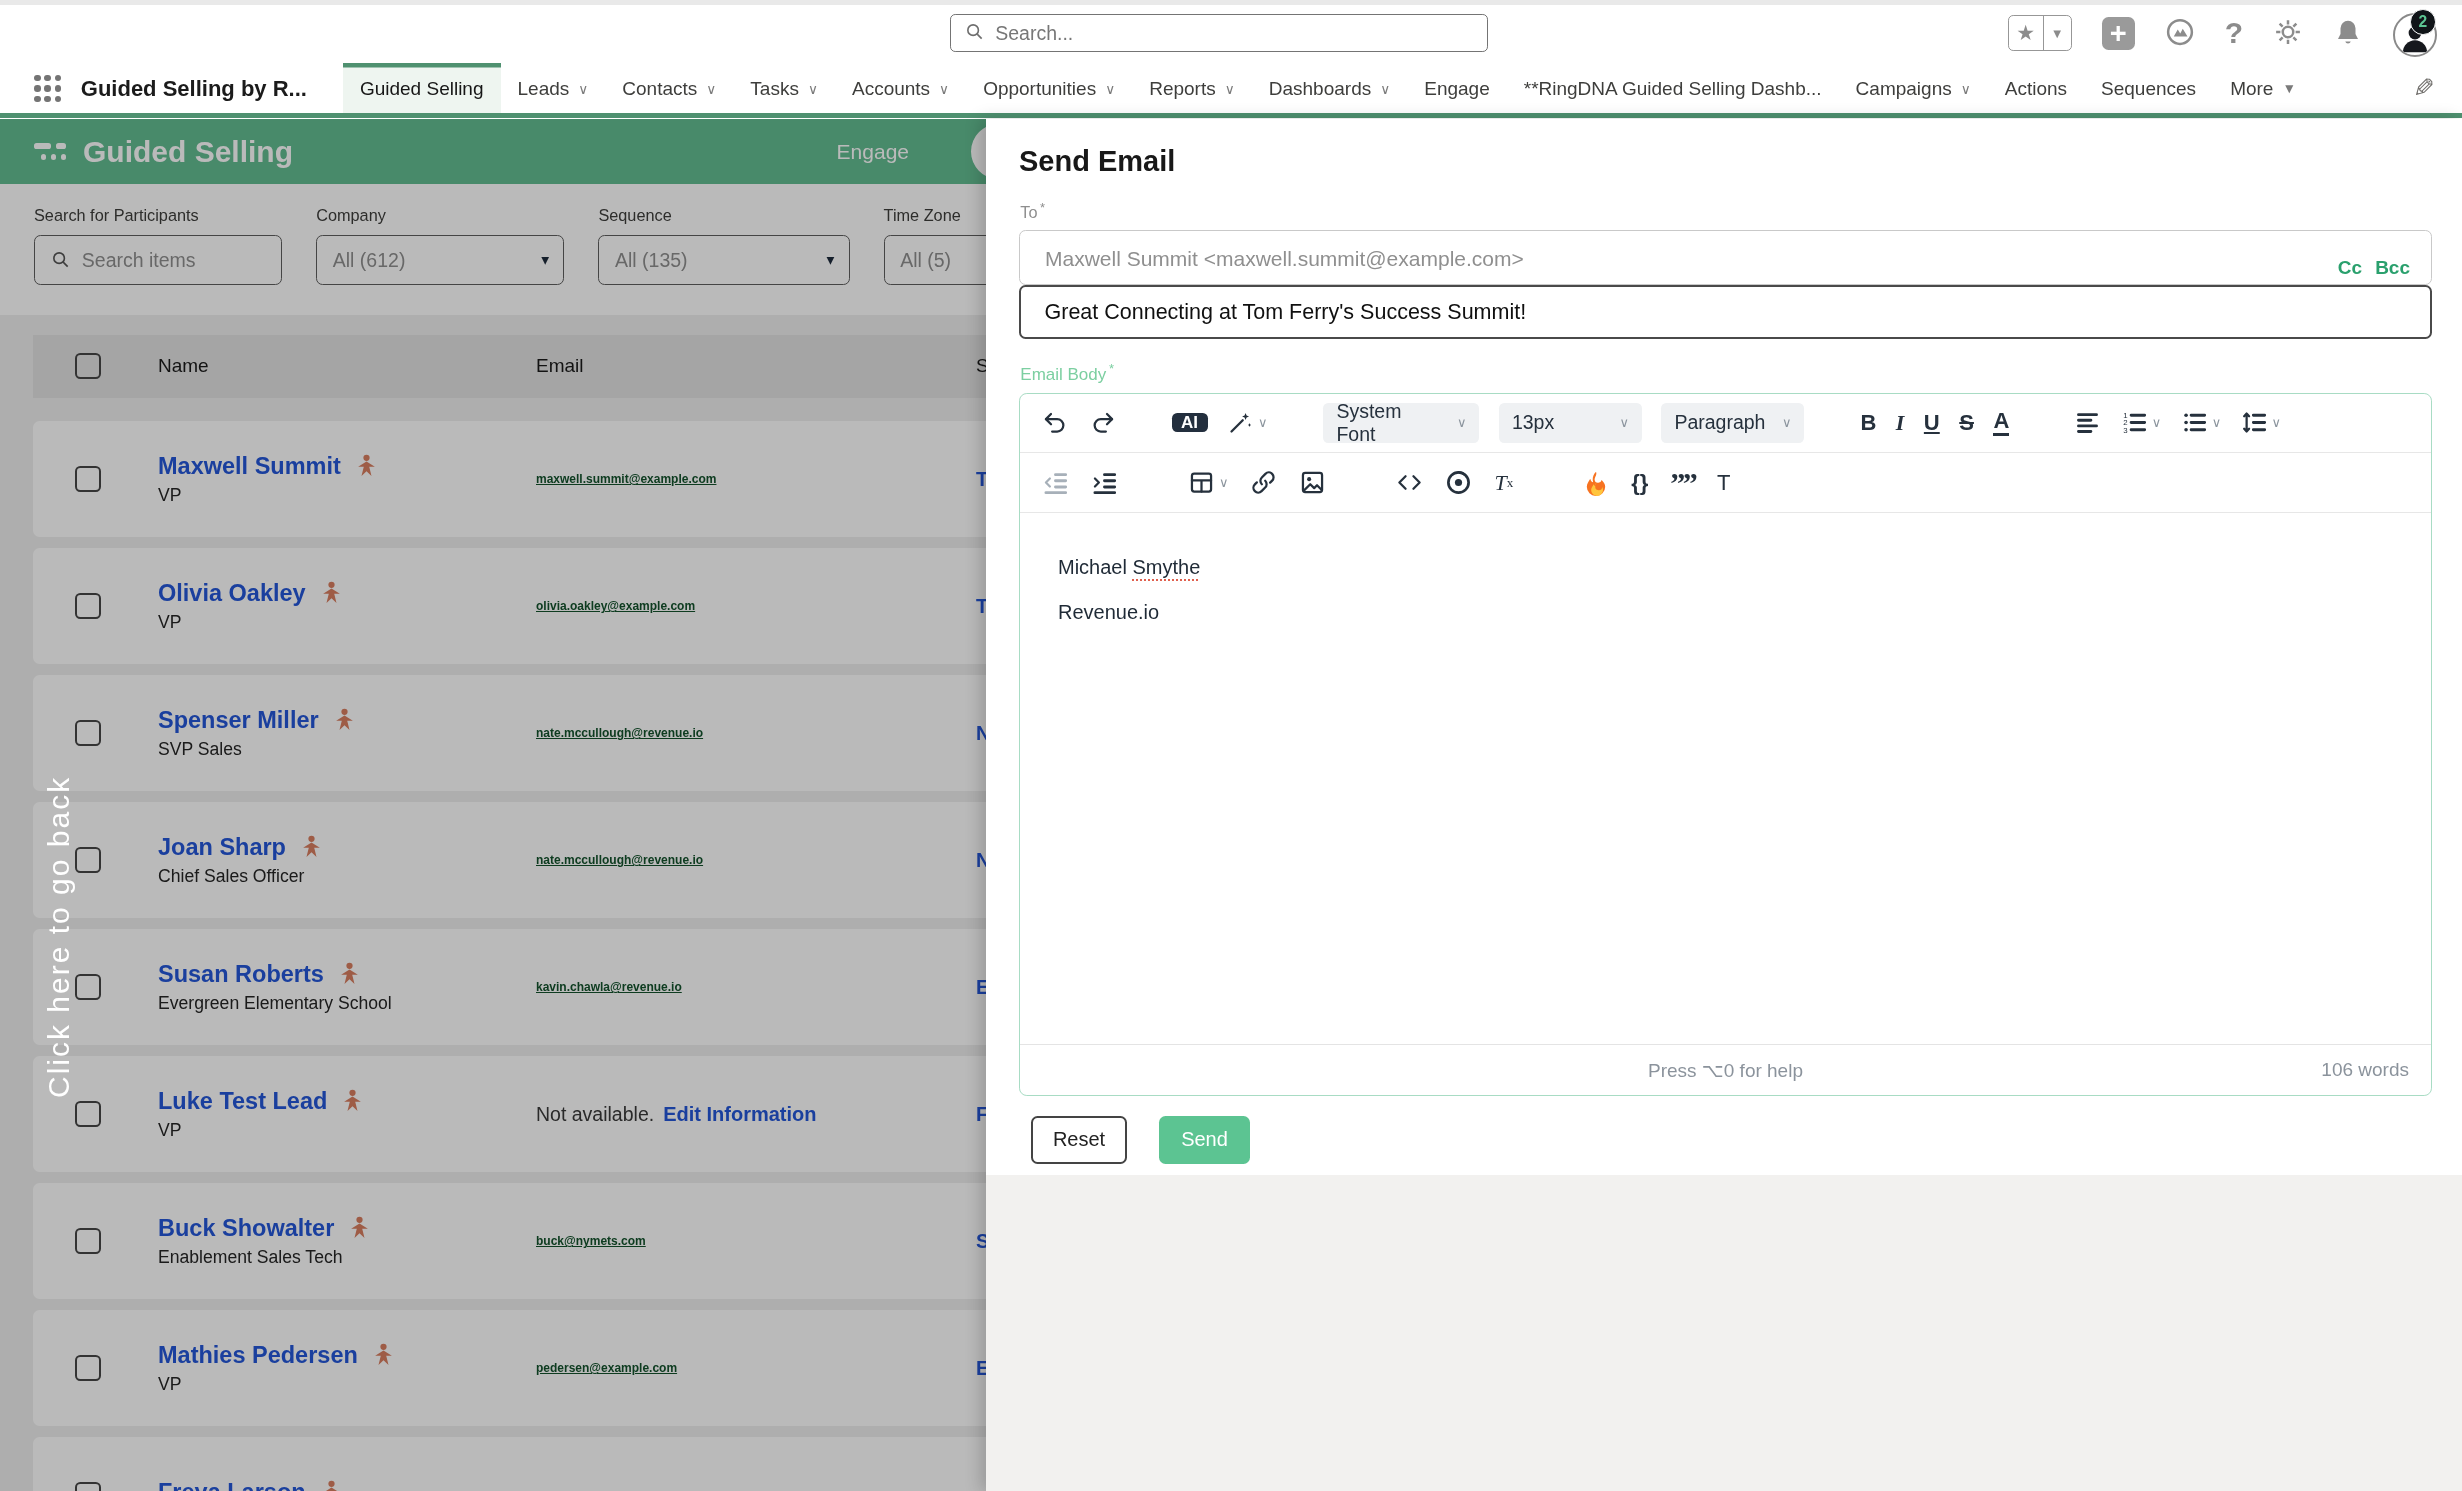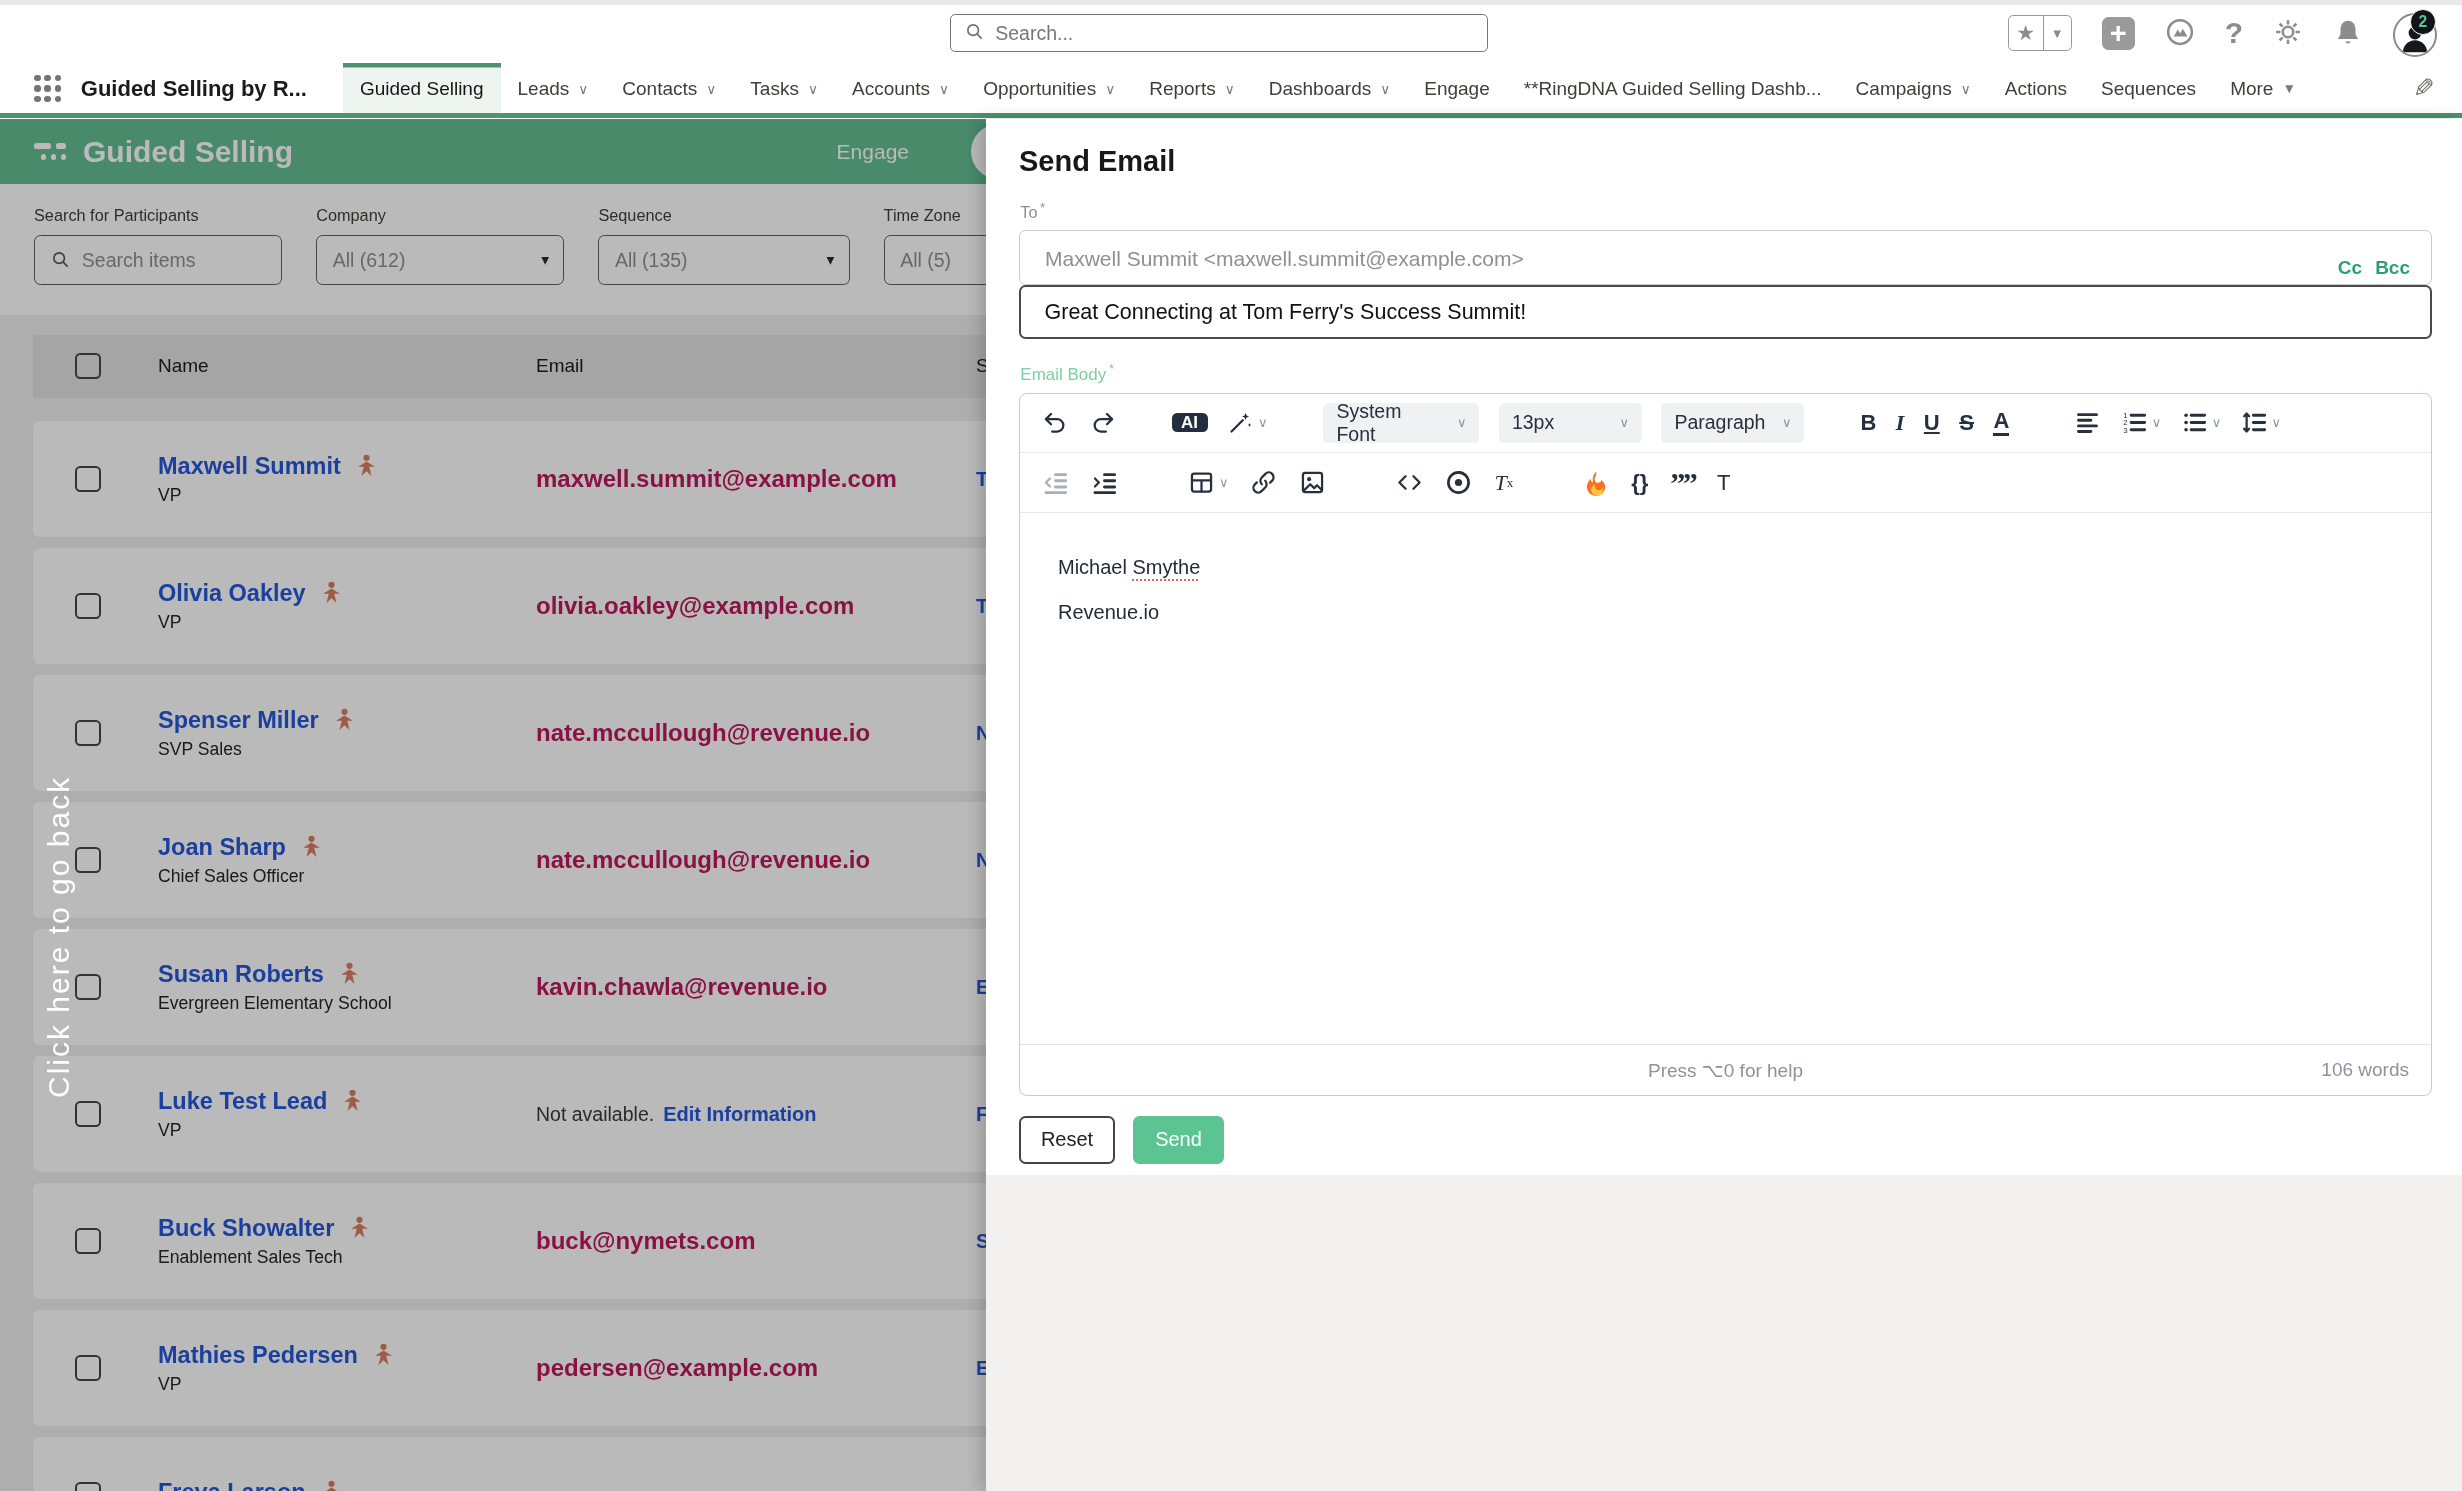--- a/index.html
+++ b/index.html
@@ -77,21 +77,21 @@
   .th-sliver{position:absolute;left:943px;font-size:19px;font-weight:500;color:#1b1b1b;}
 
   .row{position:relative;width:990px;height:116px;background:#fff;border-radius:6.5px;margin-bottom:11px;
        display:flex;align-items:center;padding-left:42px;box-sizing:border-box;}
   .cell-name{margin-left:57px;width:378px;}
   .name-line{display:flex;align-items:center;gap:13px;}
   .pname{font-size:23.5px;font-weight:700;color:#2457d9;cursor:pointer;}
   .lead-icon svg{width:25px;height:25px;fill:#d97e60;}
   .ptitle{font-size:17.6px;color:#262626;margin-top:5.2px;}
   .cell-email{width:365px;display:flex;align-items:center;gap:9px;flex-wrap:wrap;}
-  .email-link{font-size:24px;font-weight:700;color:#be185d;cursor:pointer;}
+  .email-link{font-size:12px;font-weight:700;color:#14532d;cursor:pointer;text-decoration:underline;}
   .email-note{font-size:19.5px;color:#3a3a3a;}
   .edit-link{font-size:20px;font-weight:700;color:#2457d9;cursor:pointer;}
 
   .dim-overlay{position:absolute;inset:0;background:rgba(0,0,0,0.27);cursor:pointer;}
   .back-text{position:absolute;left:42px;top:635px;height:365px;display:flex;align-items:center;justify-content:center;
              writing-mode:vertical-rl;transform:rotate(180deg);color:#fff;font-size:30px;letter-spacing:2px;white-space:nowrap;}
 
   
   .email-panel{position:absolute;top:119px;left:986px;right:0;bottom:0;background:#fff;
                box-shadow:-6.5px 0 15.6px rgba(0,0,0,0.18);}
@@ -137,21 +137,21 @@
 
   .ed-content{height:508px;padding:23.5px 38px 0;overflow:hidden;font-size:20px;color:#1f2a36;line-height:1.32;}
   .ed-content p{margin:0 0 18px;}
   .sig-line{margin-top:26px;}
   .misspell{text-decoration:underline dotted #e0614f 2px;text-underline-offset:5.2px;}
   .sig-co{margin-top:29px;}
   .ed-footer{position:relative;height:50px;border-top:0.7px solid #e4e4e4;display:flex;align-items:center;justify-content:center;
              font-size:19px;color:#8b939c;}
   .word-count{position:absolute;right:22px;font-size:19px;color:#8b939c;}
 
-  .btn-row{display:flex;gap:18px;margin-top:19.5px;}
+  .btn-row{display:flex;gap:32px;margin-top:19.5px;margin-left:12px;}
   .reset-btn{min-width:96px;height:48px;border:2px solid #444;border-radius:6.5px;background:#fff;color:#222;
              font-size:20px;display:flex;align-items:center;justify-content:center;cursor:pointer;box-sizing:border-box;}
   .send-btn{min-width:91px;height:48px;border-radius:6.5px;background:#5cc492;color:#fff;font-size:20px;
             display:flex;align-items:center;justify-content:center;cursor:pointer;}
 </style>
 </head>
 <body>
 
 <div id="app">
   <div class="top-strip"></div>

